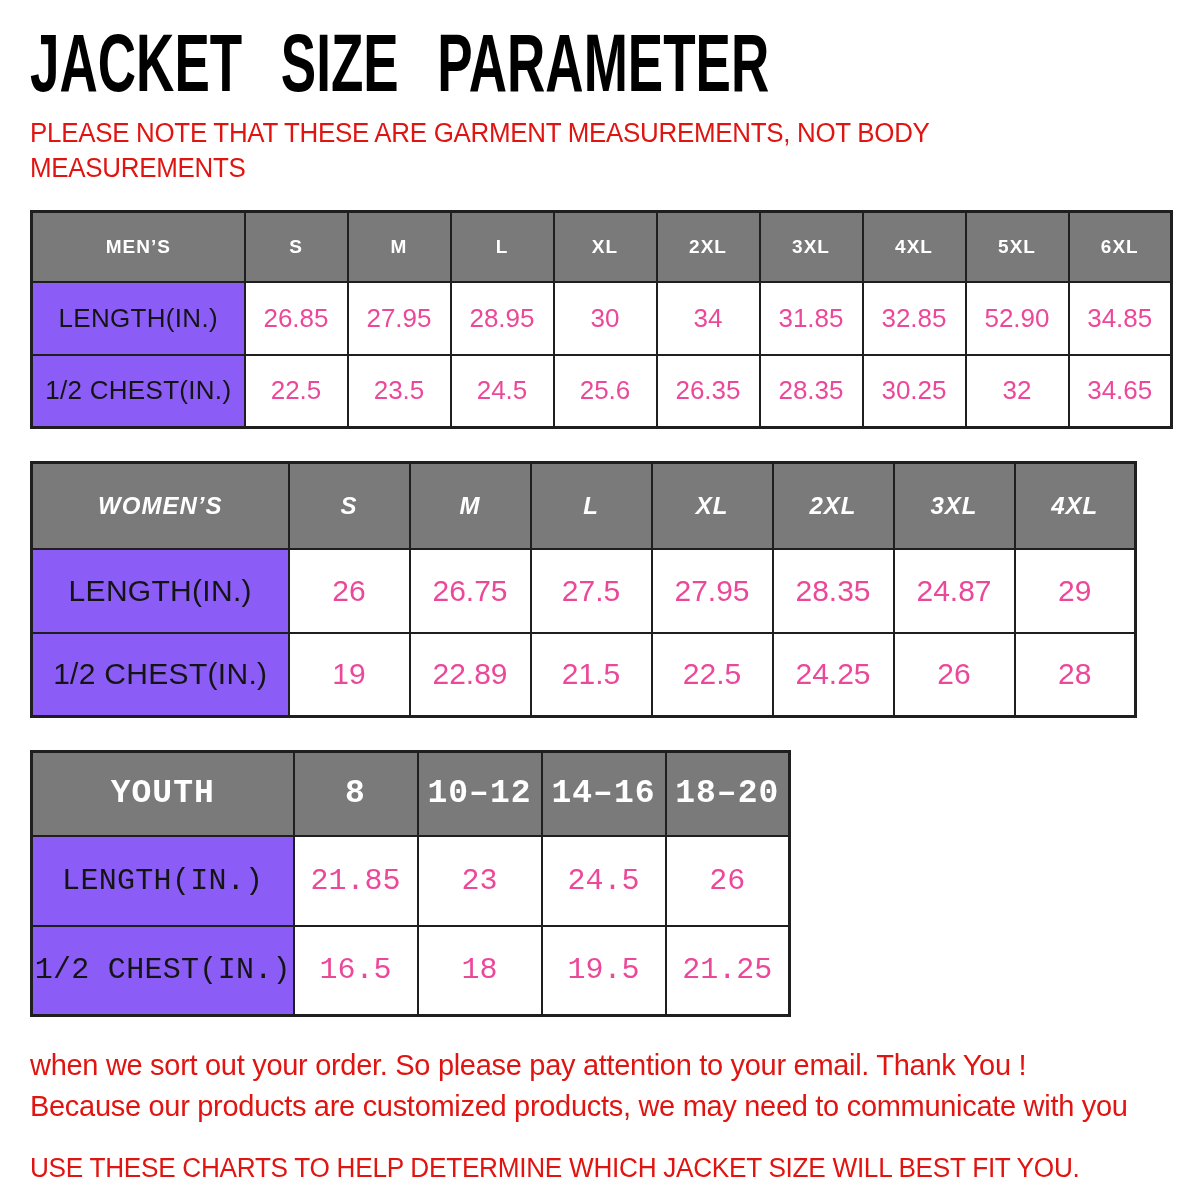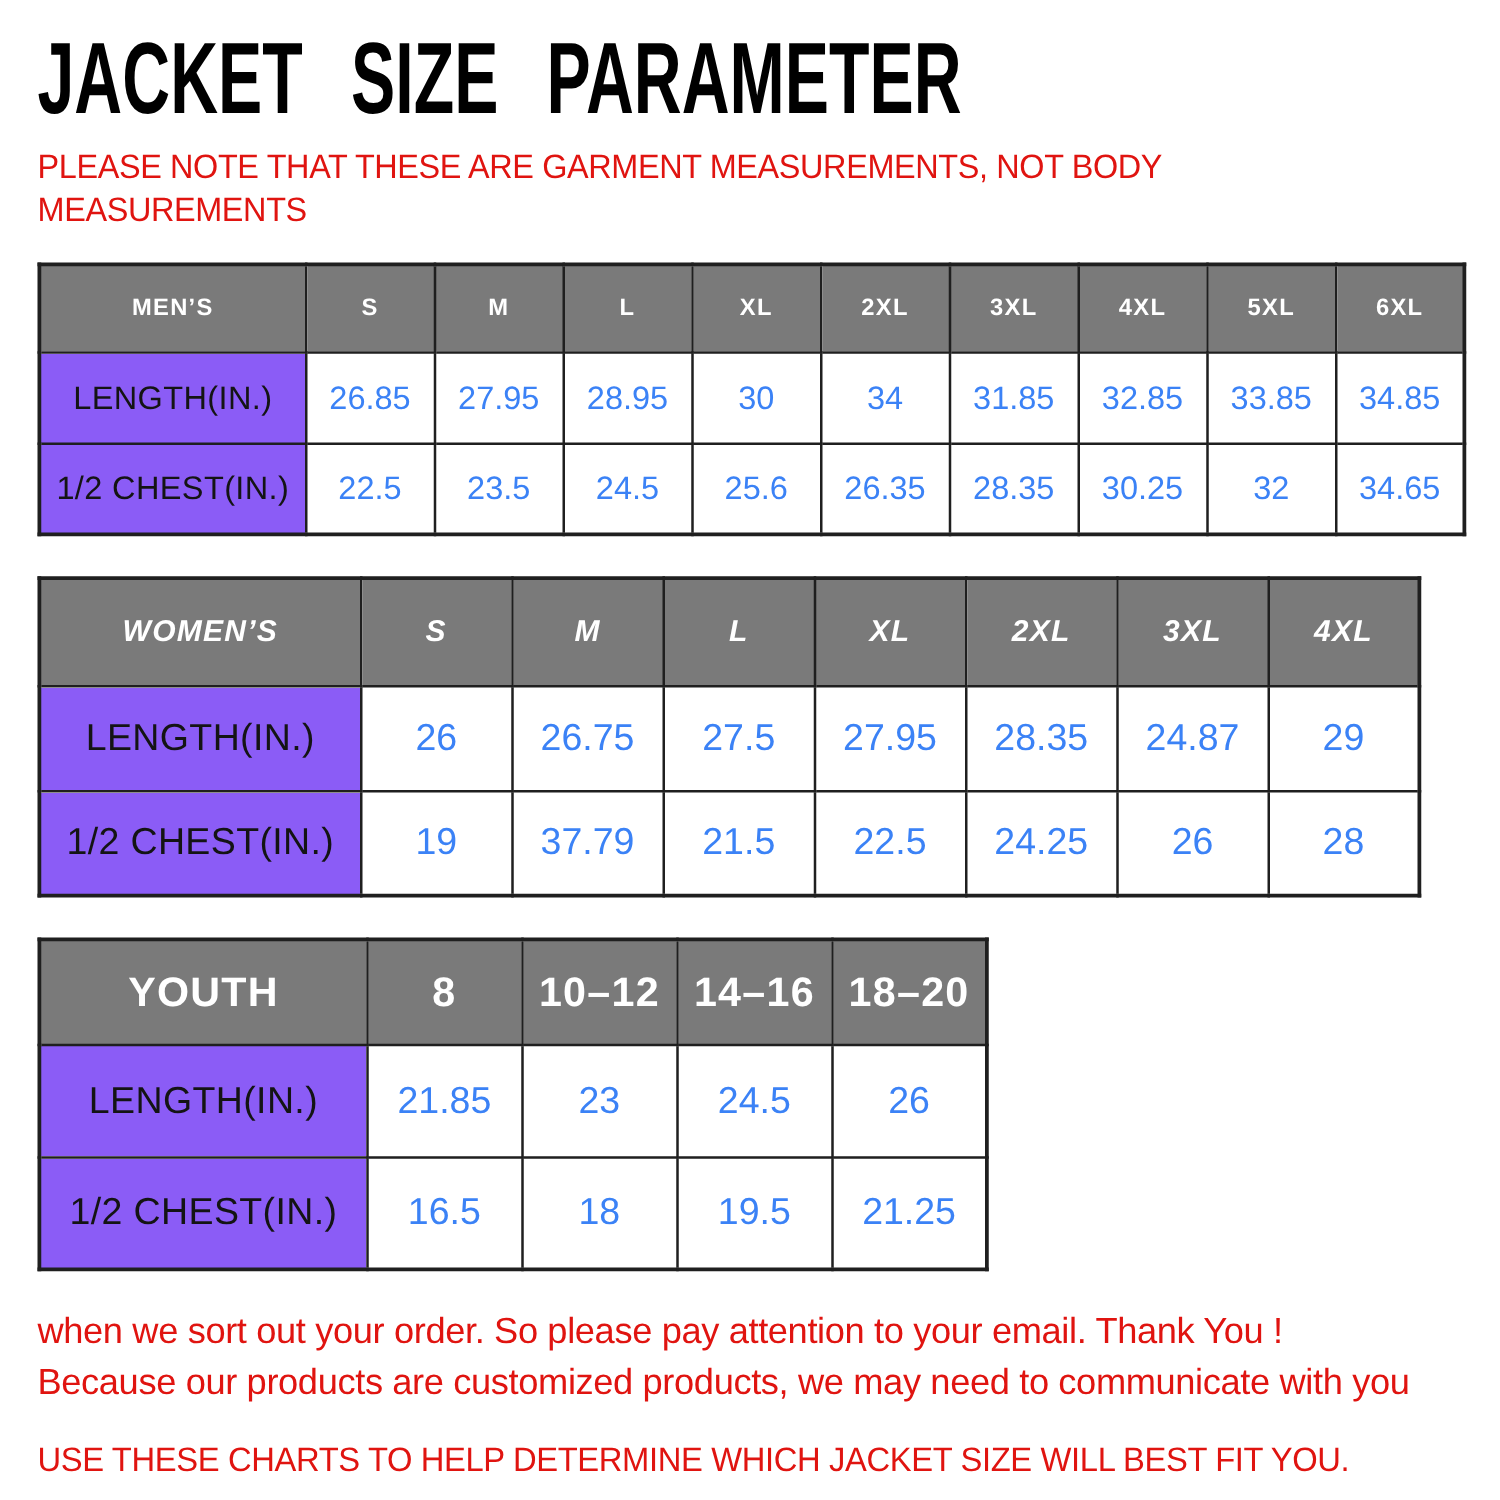--- a/index.html
+++ b/index.html
@@ -69,21 +69,21 @@
     letter-spacing: 1px;
   }
   table.size-table tbody th.row-label {
     background: #8b5cf6;
     color: #141414;
     font-weight: 400;
     letter-spacing: 0.3px;
   }
   table.size-table tbody td {
     background: #ffffff;
-    color: #3b82f6;
+    color: #ec4899;
     font-weight: 400;
   }
 
   
   .t-mens { width: 1140px; margin-top: 24px; }
   .t-mens col { width: 103px; }
   .t-mens col.first { width: 213px; }
   .t-mens thead tr { height: 70px; }
   .t-mens tbody tr { height: 73px; }
   .t-mens thead th { font-size: 19px; }
@@ -92,21 +92,21 @@
   
   .t-womens { width: 1104px; margin-top: 32px; }
   .t-womens col { width: 121px; }
   .t-womens col.first { width: 257px; }
   .t-womens thead tr { height: 86px; }
   .t-womens tbody tr { height: 84px; }
   .t-womens thead th { font-size: 24px; font-style: italic; }
   .t-womens tbody th, .t-womens tbody td { font-size: 30px; }
 
   
-  .t-youth { width: 758px; margin-top: 32px; }
+  .t-youth { width: 758px; margin-top: 32px; font-family: Liberation Mono, monospace; }
   .t-youth col { width: 124px; }
   .t-youth col.first { width: 262px; }
   .t-youth thead tr { height: 84px; }
   .t-youth tbody tr { height: 90px; }
   .t-youth thead th { font-size: 33px; }
   .t-youth tbody th, .t-youth tbody td { font-size: 30px; }
 
   
   .footer-para {
     margin: 28px 0 0 30px;
@@ -173,21 +173,21 @@
       <tbody>
         <tr>
           <th class="row-label">LENGTH(IN.)</th>
           <td>26.85</td>
           <td>27.95</td>
           <td>28.95</td>
           <td>30</td>
           <td>34</td>
           <td>31.85</td>
           <td>32.85</td>
-          <td>33.85</td>
+          <td>52.90</td>
           <td>34.85</td>
         </tr>
         <tr>
           <th class="row-label">1/2 CHEST(IN.)</th>
           <td>22.5</td>
           <td>23.5</td>
           <td>24.5</td>
           <td>25.6</td>
           <td>26.35</td>
           <td>28.35</td>
@@ -228,21 +228,21 @@
           <td>26.75</td>
           <td>27.5</td>
           <td>27.95</td>
           <td>28.35</td>
           <td>24.87</td>
           <td>29</td>
         </tr>
         <tr>
           <th class="row-label">1/2 CHEST(IN.)</th>
           <td>19</td>
-          <td>37.79</td>
+          <td>22.89</td>
           <td>21.5</td>
           <td>22.5</td>
           <td>24.25</td>
           <td>26</td>
           <td>28</td>
         </tr>
       </tbody>
     </table>
 
   <table class="size-table t-youth">

